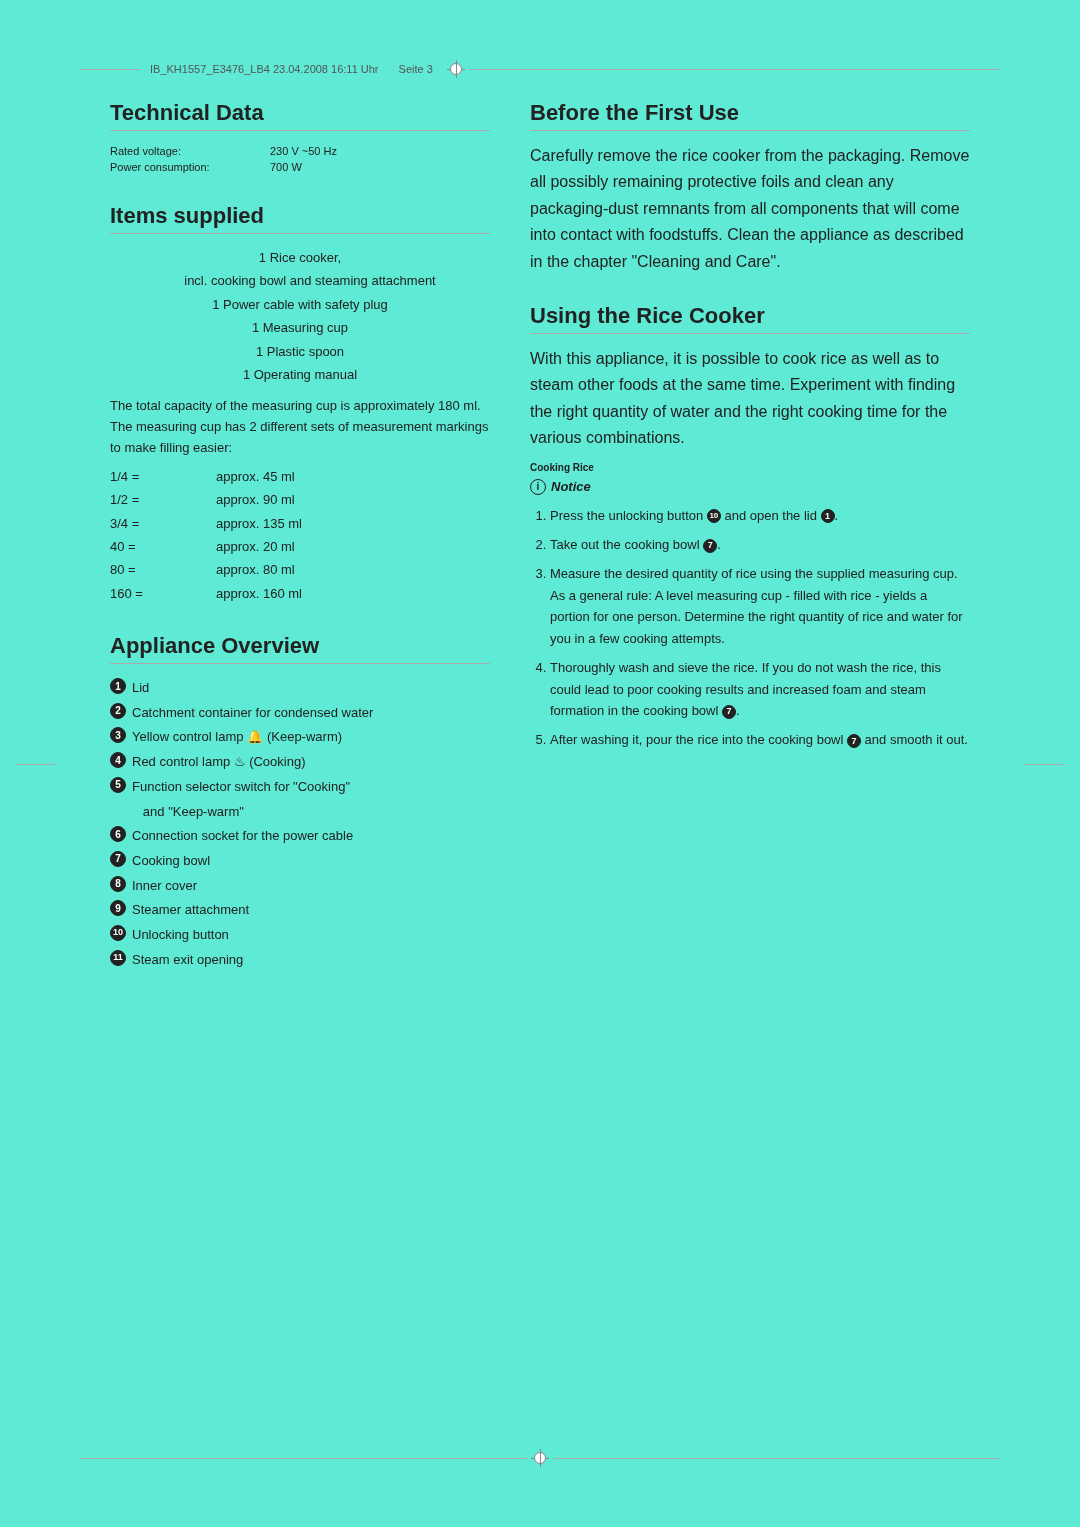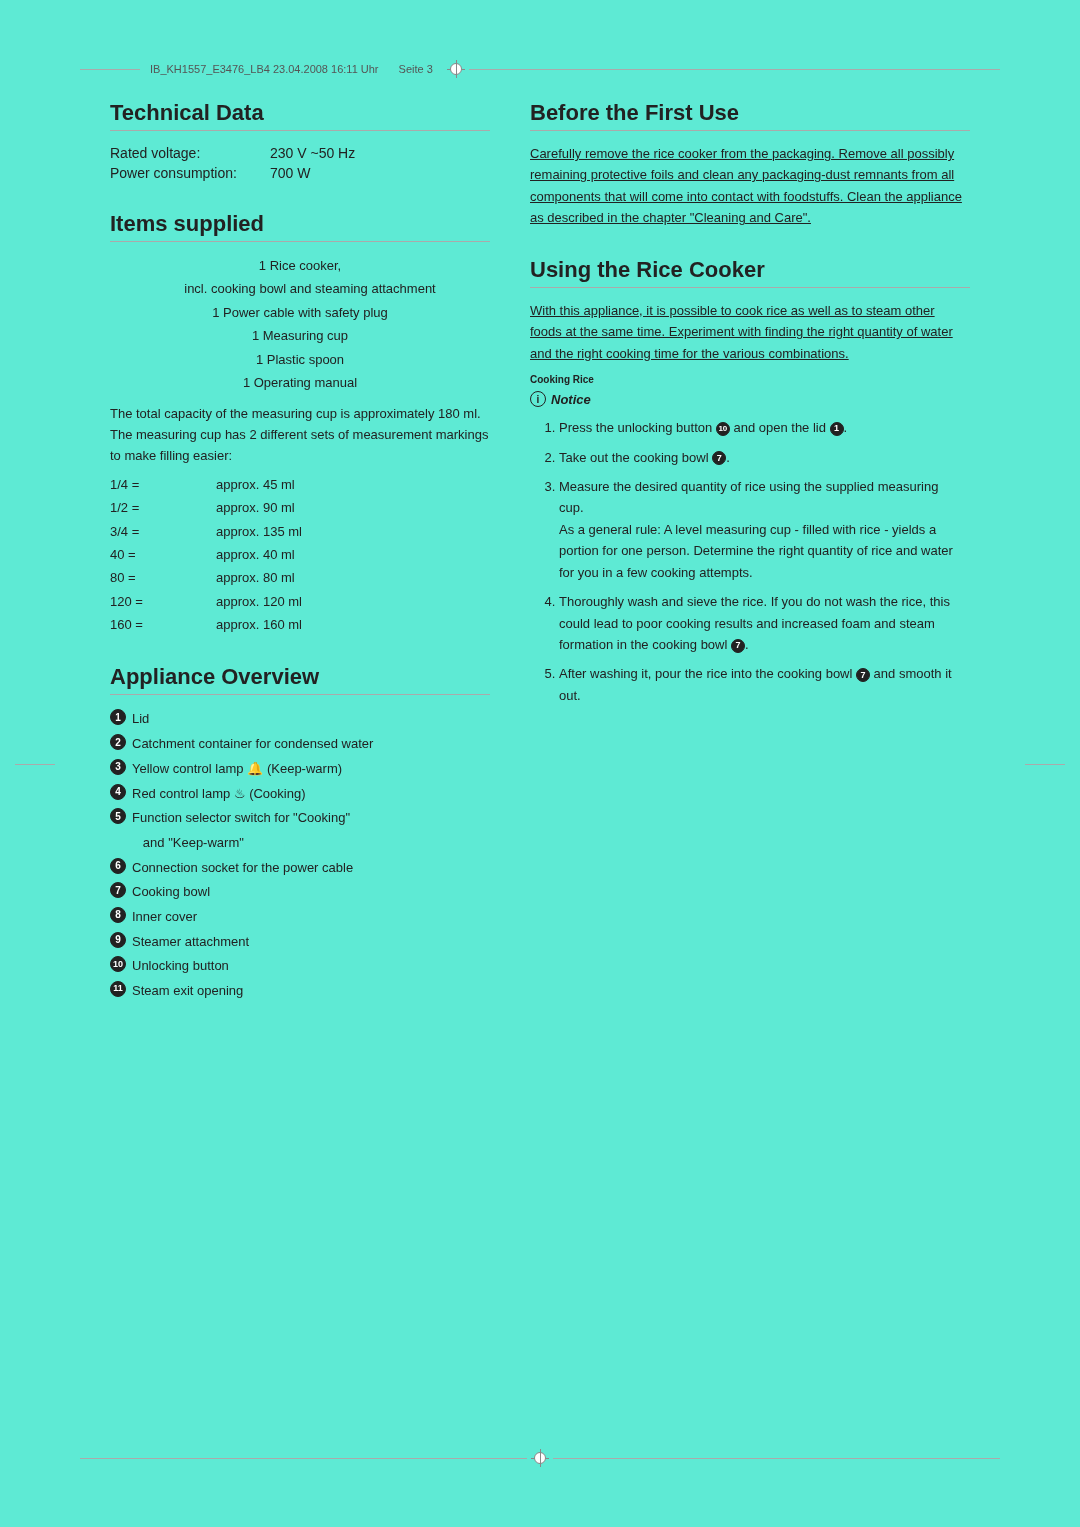--- a/index.html
+++ b/index.html
@@ -187,21 +187,21 @@
     }
 
     
     .tech-table {
       width: 100%;
       border-collapse: collapse;
     }
     .tech-table td {
       padding: 2px 0;
       vertical-align: top;
-      font-size: 14px;
+      font-size: 11px;
     }
     .tech-table td:first-child {
       width: 160px;
       color: #222;
     }
 
     
     .items-list {
       list-style: none;
       padding: 0;
@@ -298,30 +298,29 @@
       font-weight: bold;
       flex-shrink: 0;
     }
     .notice-text {
       font-size: 13px;
       line-height: 1.6;
     }
 
     
     .para {
-      font-size: 13px;
+      font-size: 16px;
       line-height: 1.65;
       margin-bottom: 10px;
-      text-decoration: underline;
     }
 
     
     .steps-list {
       padding-left: 20px;
-      margin: 9px;
+      margin: 0;
     }
     .steps-list li {
       font-size: 13px;
       line-height: 1.65;
       margin-bottom: 8px;
     }
 
     
     .cn {
       display: inline-flex;
@@ -429,29 +428,25 @@
             <div class="measure-row">
               <span class="measure-label">1/2 =</span>
               <span class="measure-value">approx. 90 ml</span>
             </div>
             <div class="measure-row">
               <span class="measure-label">3/4 =</span>
               <span class="measure-value">approx. 135 ml</span>
             </div>
             <div class="measure-row">
               <span class="measure-label">40 =</span>
-              <span class="measure-value">approx. 40 ml</span>
+              <span class="measure-value">approx. 20 ml</span>
             </div>
             <div class="measure-row">
               <span class="measure-label">80 =</span>
               <span class="measure-value">approx. 80 ml</span>
-            </div>
-            <div class="measure-row">
-              <span class="measure-label">120 =</span>
-              <span class="measure-value">approx. 120 ml</span>
             </div>
             <div class="measure-row">
               <span class="measure-label">160 =</span>
               <span class="measure-value">approx. 160 ml</span>
             </div>
           </div>
         </div>
 
         <div class="section">
           <h2>Appliance Overview</h2>

